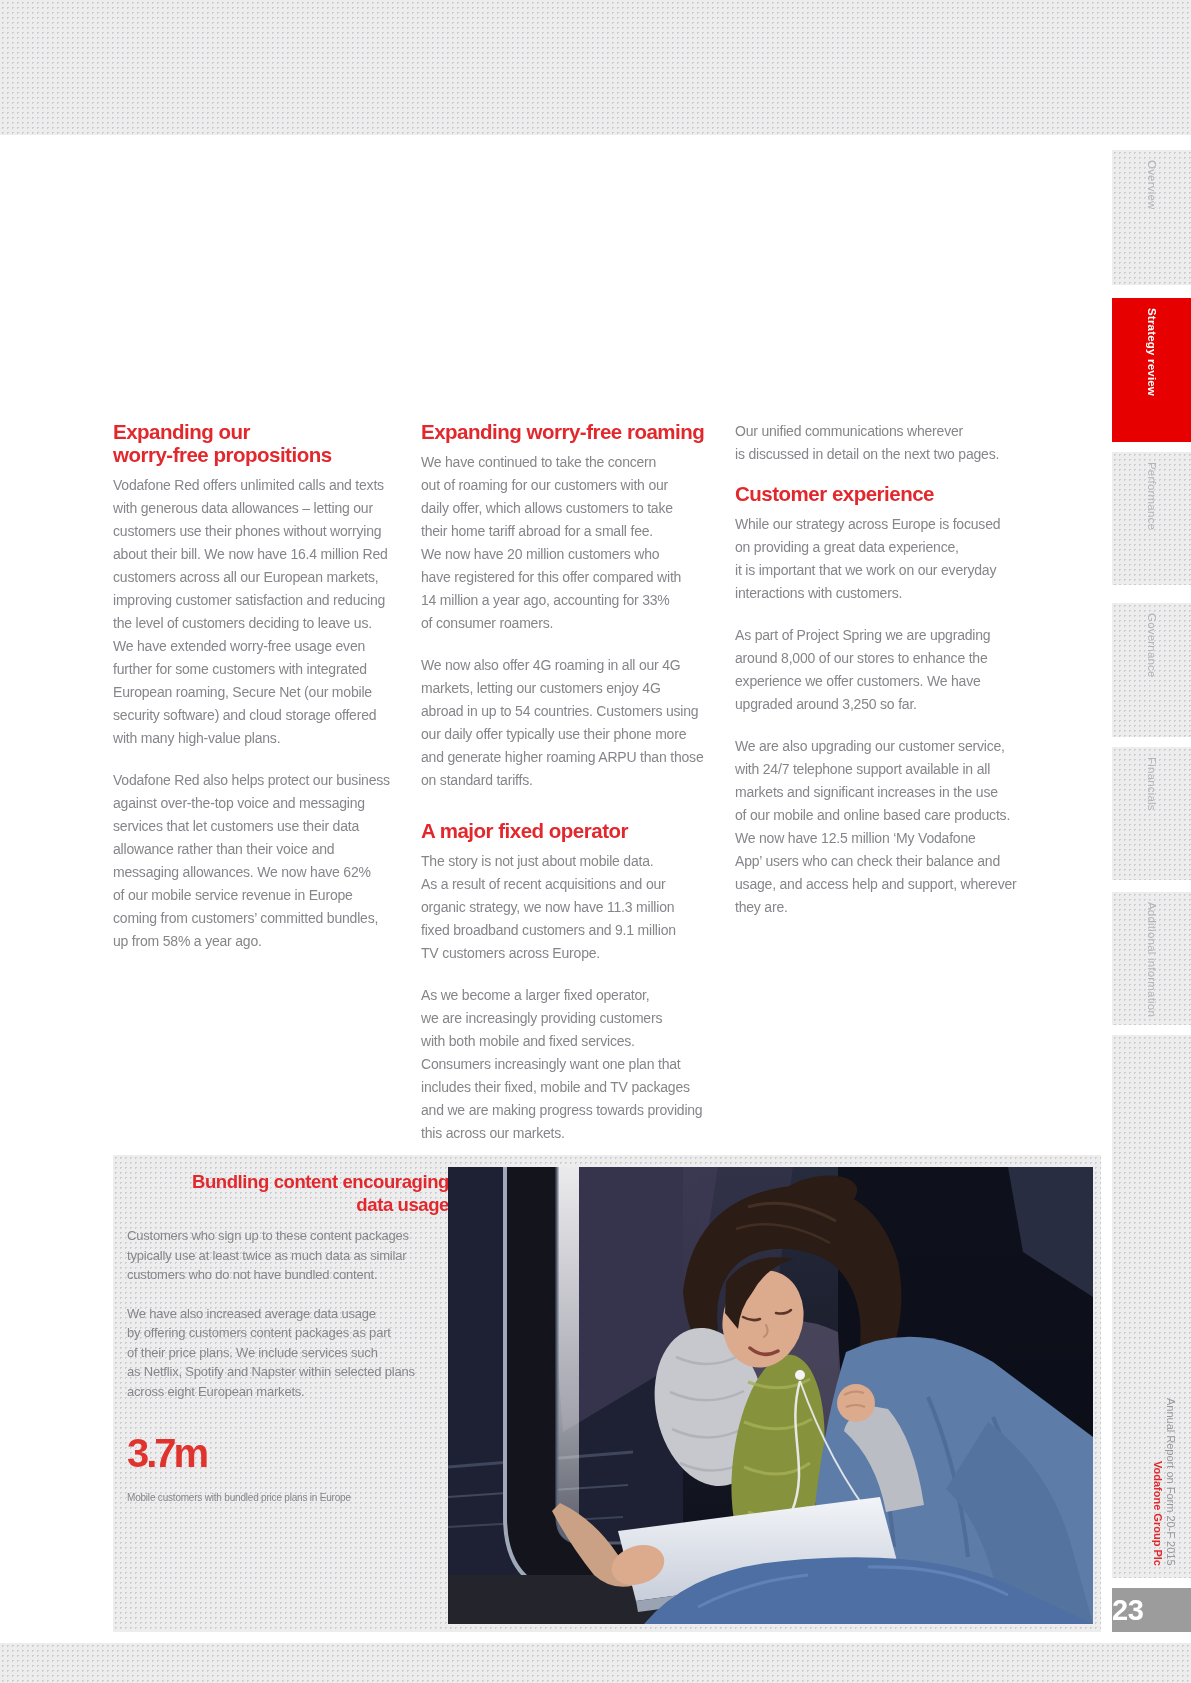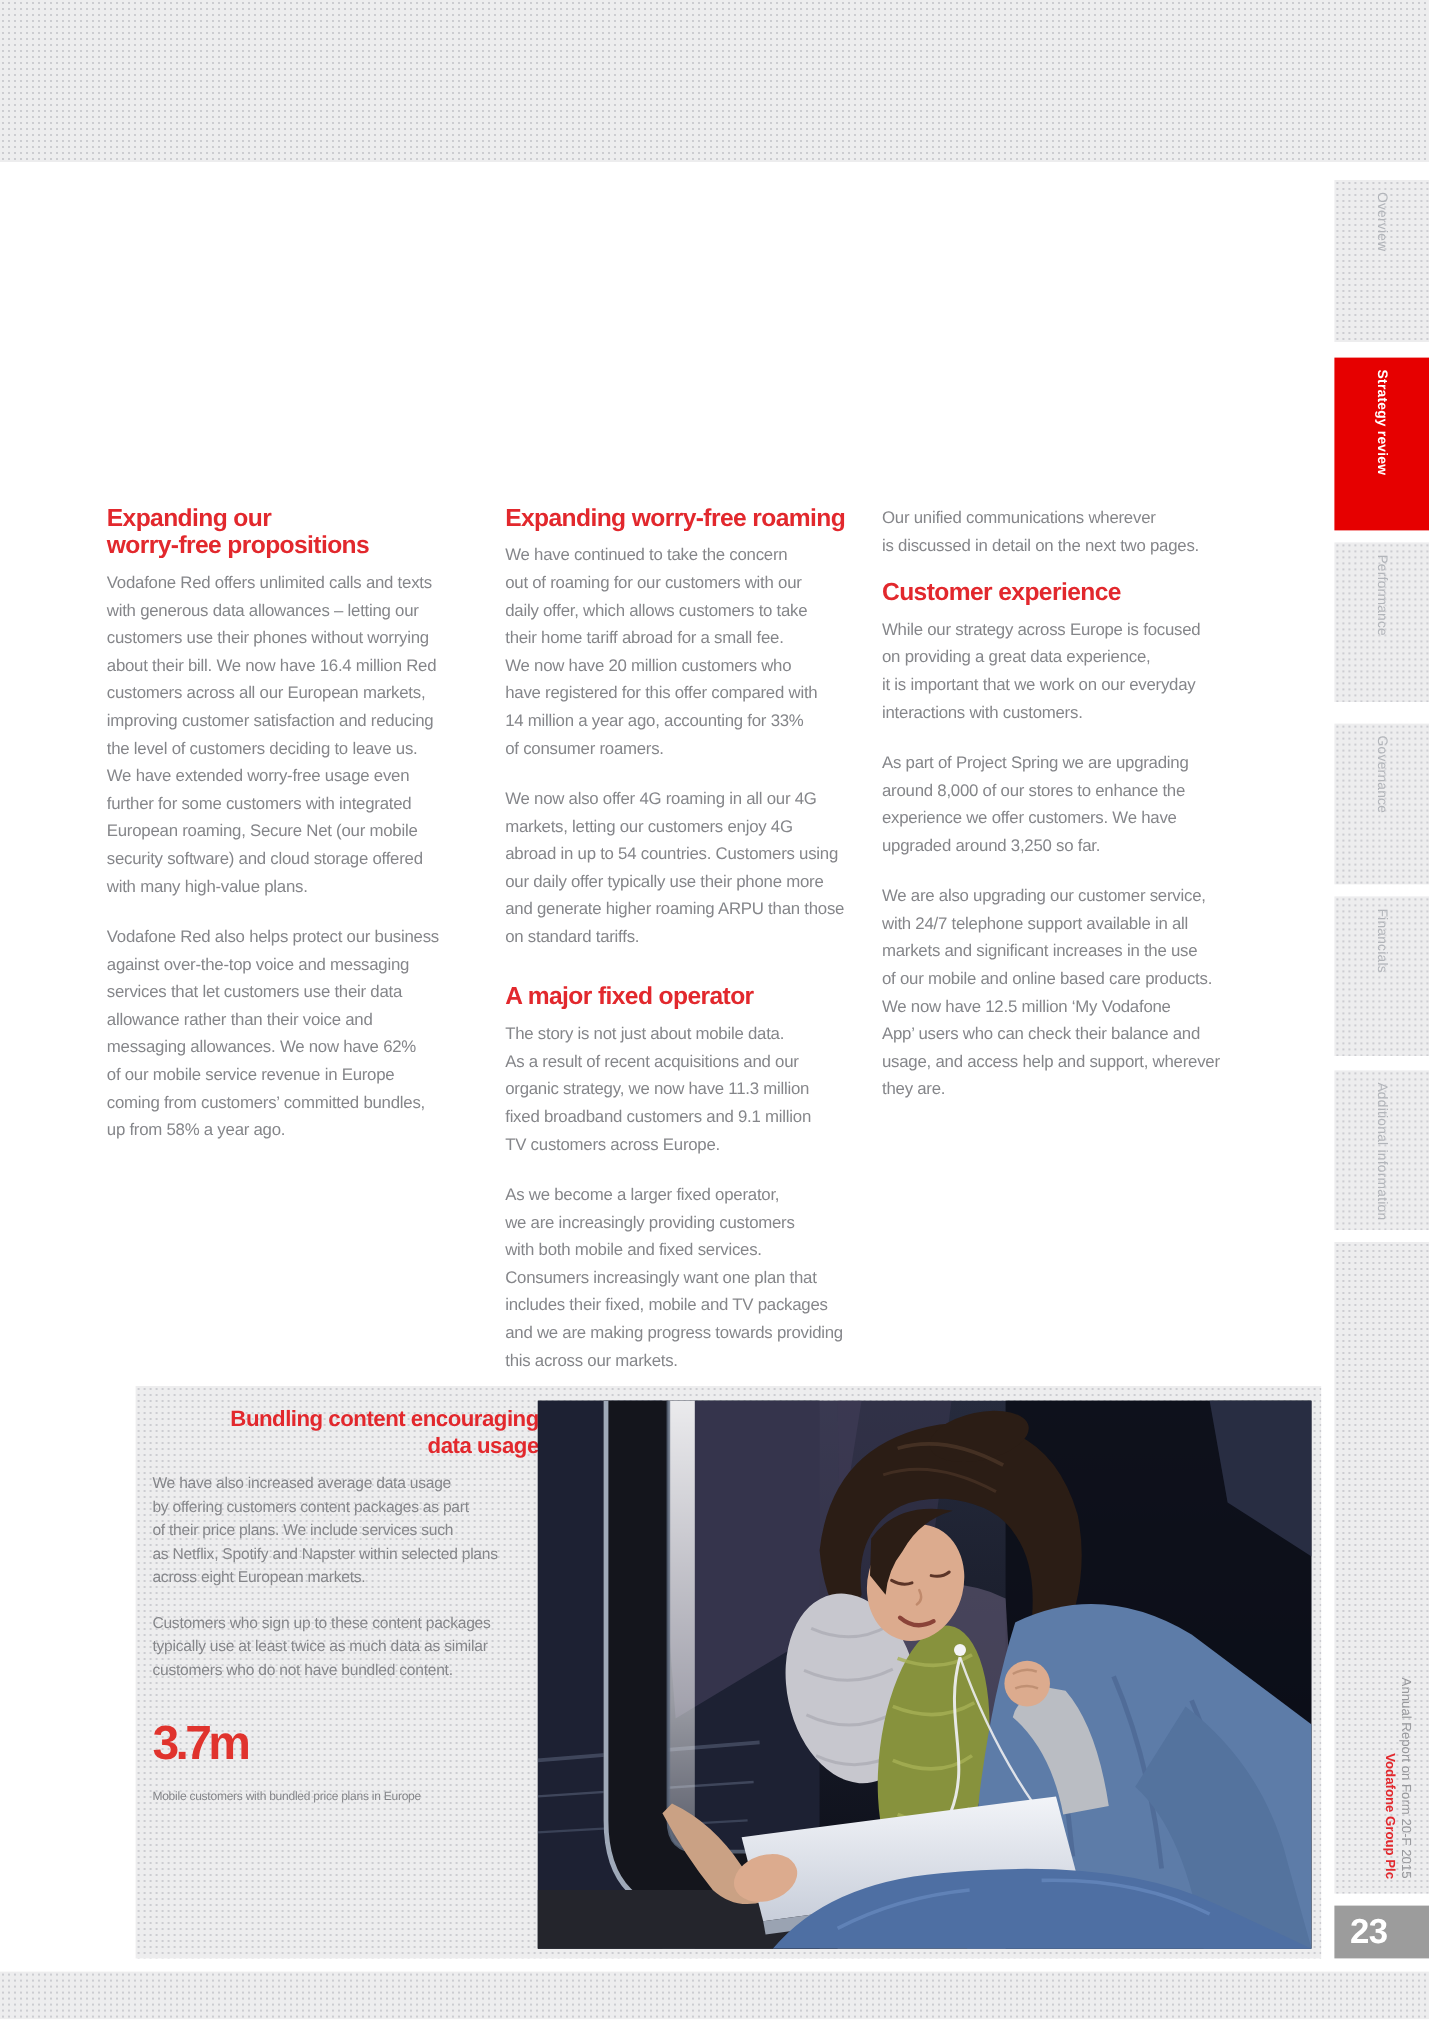--- a/index.html
+++ b/index.html
@@ -6,21 +6,21 @@
   body{font-family:"Liberation Sans","DejaVu Sans",sans-serif;-webkit-font-smoothing:antialiased;}
   .page{position:relative;width:1191px;height:1683px;background:#ffffff;overflow:hidden;}
 
   .dotted{background-color:#ededee;background-image:radial-gradient(rgba(150,152,162,.38) 1px,transparent 1px);background-size:5px 5px;}
 
   .strip-top{position:absolute;left:0;top:0;width:1191px;height:135px;}
   .strip-bottom{position:absolute;left:0;top:1643px;width:1191px;height:40px;}
 
   
   .col{position:absolute;top:420px;width:292px;color:#85868a;font-size:14px;line-height:23px;letter-spacing:-0.2px;}
-  .col-1{left:89px;}
+  .col-1{left:113px;}
   .col-2{left:421px;}
   .col-3{left:735px;}
   .col p{margin:0 0 19px 0;white-space:pre-line;}
   h2.red{color:#e2282d;font-size:20.5px;line-height:23px;font-weight:bold;letter-spacing:-0.5px;margin:0 0 8px 0;white-space:pre-line;}
   h2.red.mt{margin-top:27px;}
   .col-3 .intro{margin-bottom:16px;}
 
   
   .bundle-box{position:absolute;left:113px;top:1155px;width:988px;height:477px;}
   .bundle-text{position:absolute;left:14px;top:15px;width:322px;color:#85868a;font-size:13px;line-height:19.5px;letter-spacing:-0.2px;}
@@ -41,21 +41,21 @@
   .tab-governance{top:603px;height:134px;}
   .tab-financials{top:747px;height:133px;}
   .tab-additional{top:892px;height:133px;}
 
   .rail-footer{position:absolute;left:1112px;top:1035px;width:79px;height:543px;}
   .rail-footer-text{position:absolute;right:14px;bottom:12px;writing-mode:vertical-rl;text-align:end;font-size:11px;line-height:13px;}
   .rail-footer-text .brand{color:#e2282d;font-weight:bold;display:block;}
   .rail-footer-text .report{color:#97989c;display:block;}
 
   .page-num-box{position:absolute;left:1112px;top:1588px;width:79px;height:44px;background:#9c9c9c;}
-  .page-num-box span{color:#ffffff;font-weight:bold;font-size:29px;line-height:44px;padding-left:13px;letter-spacing:-0.5px;}
+  .page-num-box span{color:#ffffff;font-weight:bold;font-size:29px;line-height:44px;letter-spacing:-0.5px;}
 </style>
 </head>
 <body>
 
 <div class="page">
 
   <div class="strip-top dotted"></div>
 
   <div class="col col-1">
     <h2 class="red">Expanding our
@@ -132,28 +132,28 @@
 We now have 12.5 million ‘My Vodafone
 App’ users who can check their balance and
 usage, and access help and support, wherever
 they are.</p>
   </div>
 
   <div class="bundle-box dotted">
     <div class="bundle-text">
       <h3>Bundling content encouraging
 data usage</h3>
+      <p>Customers who sign up to these content packages
+typically use at least twice as much data as similar
+customers who do not have bundled content.</p>
       <p>We have also increased average data usage
 by offering customers content packages as part
 of their price plans. We include services such
 as Netflix, Spotify and Napster within selected plans
 across eight European markets.</p>
-      <p>Customers who sign up to these content packages
-typically use at least twice as much data as similar
-customers who do not have bundled content.</p>
       <div class="stat">3.7m</div>
       <div class="stat-caption">Mobile customers with bundled price plans in Europe</div>
     </div>
   </div>
 
   <svg class="photo" viewBox="0 0 645 457" preserveAspectRatio="none" aria-hidden="true">
     <defs>
       <linearGradient id="bgGrad" x1="0" y1="0" x2="0" y2="1">
         <stop offset="0" stop-color="#262b3d"></stop>
           <stop offset="1" stop-color="#0a0c15"></stop>

